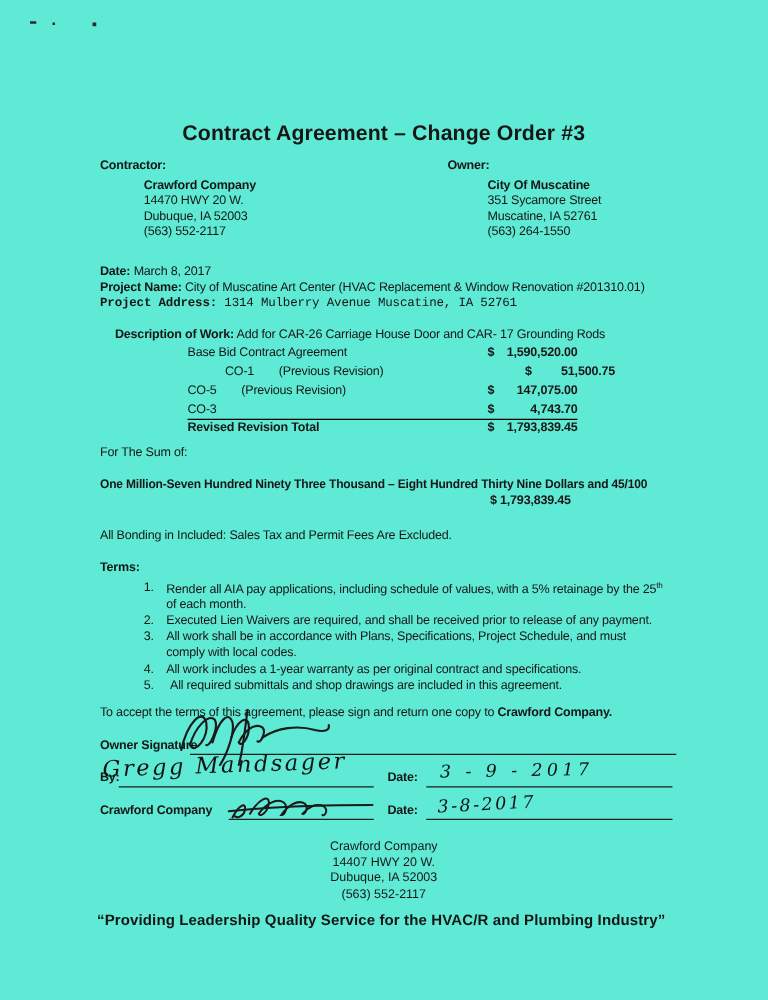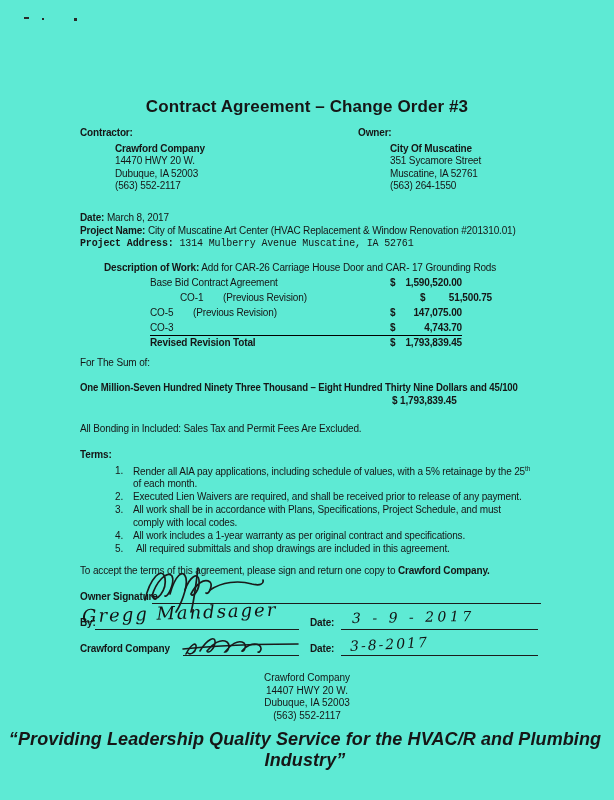--- a/index.html
+++ b/index.html
@@ -38,21 +38,21 @@
   .sigline{position:absolute;border-bottom:1.3px solid #1c1c1c;}
   .hand{
     position:absolute;font-family:"DejaVu Serif",serif;font-style:italic;
     color:#121212;letter-spacing:2px;
   }
   .footer{
     position:absolute;left:0;right:0;top:672px;text-align:center;line-height:12.6px;letter-spacing:0;
   }
   .tagline{
     position:absolute;left:0;right:4px;top:729px;text-align:center;
-    font-size:18px;font-weight:bold;font-style:italic;letter-spacing:0.1px;
+    font-size:12px;font-weight:bold;letter-spacing:0.1px;
   }
   .artifact{position:absolute;background:#2a2a2a;}
   .sig-svg{position:absolute;left:70px;top:560px;pointer-events:none;}
 </style>
 </head>
 <body>
 
 <div class="page">
 
   <div class="artifact" style="left:24px;top:17px;width:5px;height:2px;"></div>
@@ -83,21 +83,21 @@
   </div>
   <div class="abs meta-row" style="left:80px;top:225px;">
     <span class="b">Project Name:</span>
     <span>City of Muscatine Art Center (HVAC Replacement &amp; Window Renovation #201310.01)</span>
   </div>
   <div class="abs meta-row" style="left:80px;top:238px;font-family:Liberation Mono, monospace;">
     <span class="b">Project Address:</span>
     <span>1314 Mulberry Avenue Muscatine, IA 52761</span>
   </div>
 
-  <div class="abs meta-row" style="left:80px;top:262px;padding-left:24px;">
+  <div class="abs meta-row" style="left:68px;top:262px;padding-left:24px;">
     <span class="b">Description of Work:</span>
     <span>Add for CAR-26 Carriage House Door and CAR- 17 Grounding Rods</span>
   </div>
 
   <div class="wtable">
     <div class="wrow" style="top:0;">
       <span class="wl">Base Bid Contract Agreement</span>
       <span class="wc">$</span>
       <span class="wa">1,590,520.00</span>
     </div>

